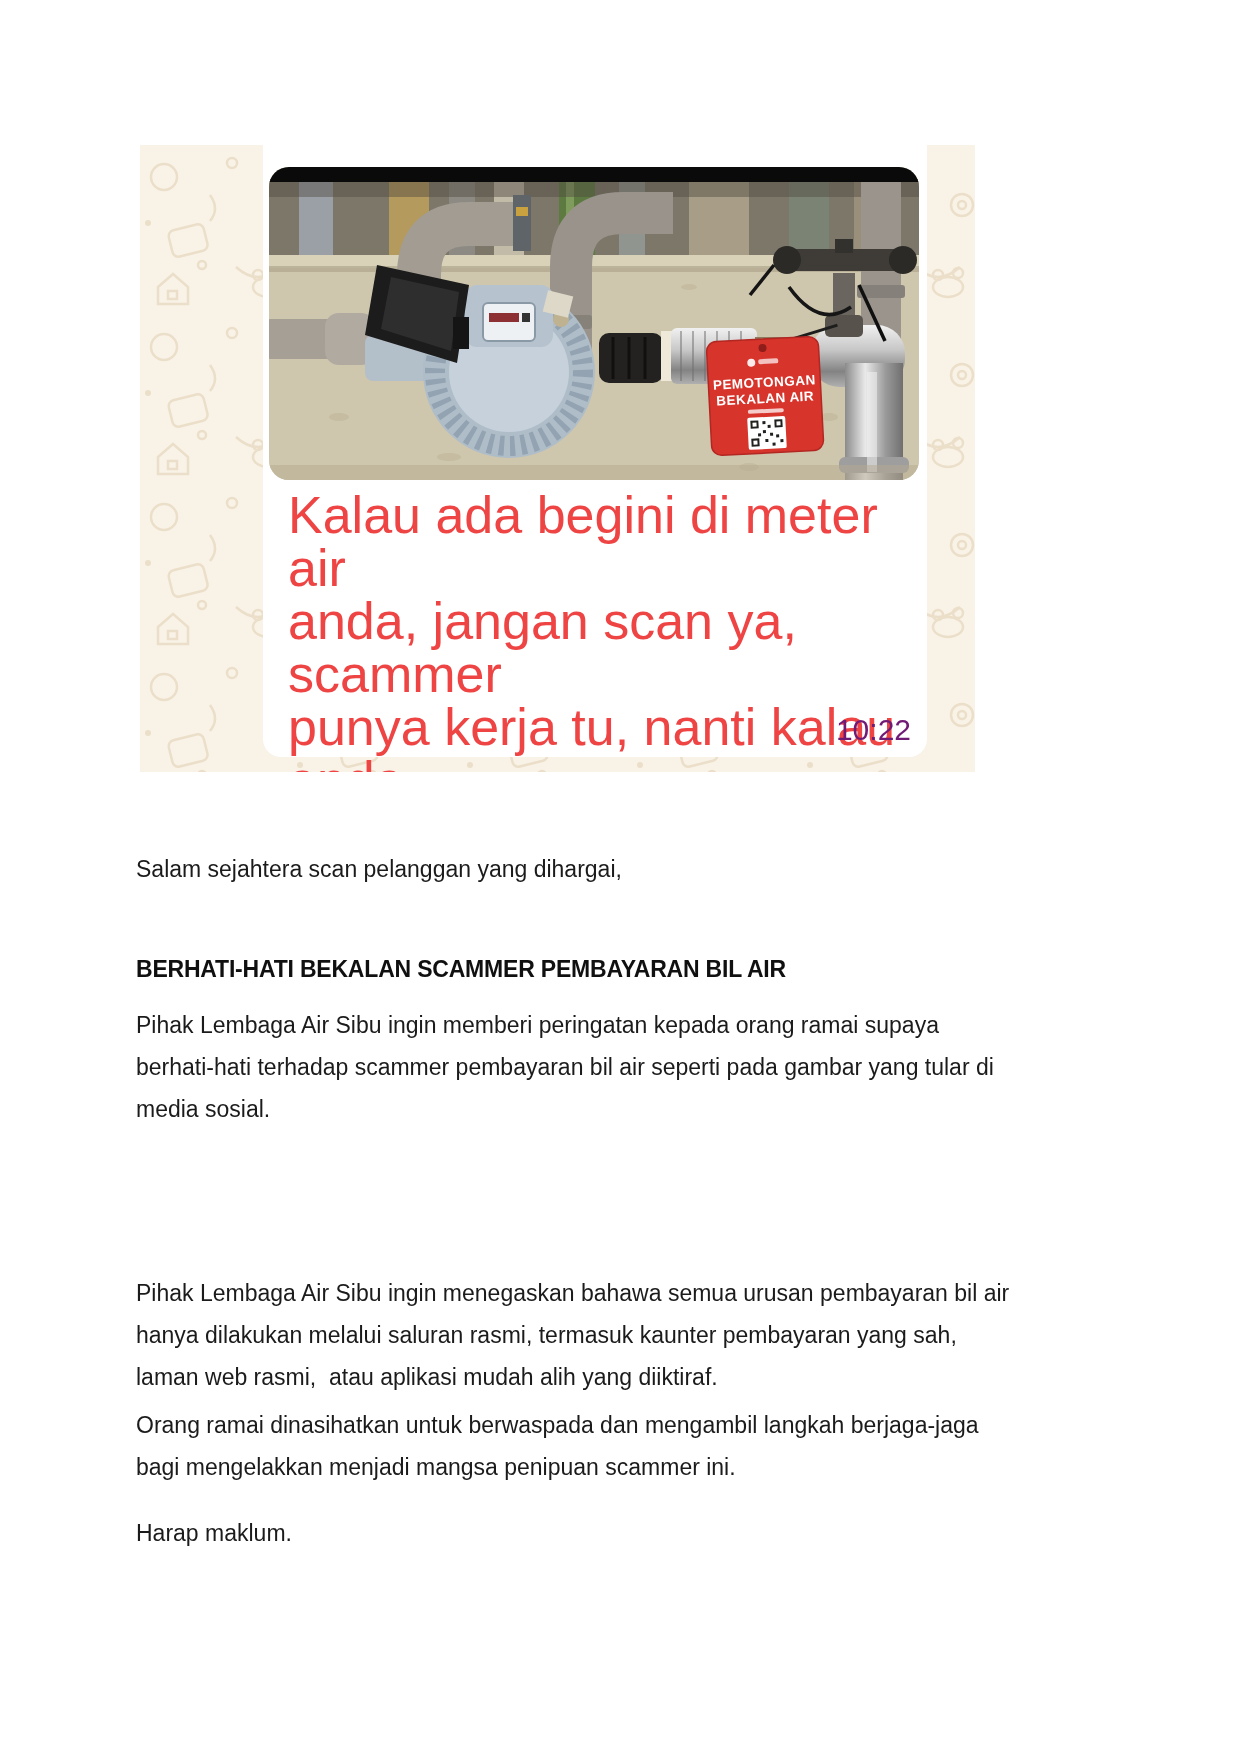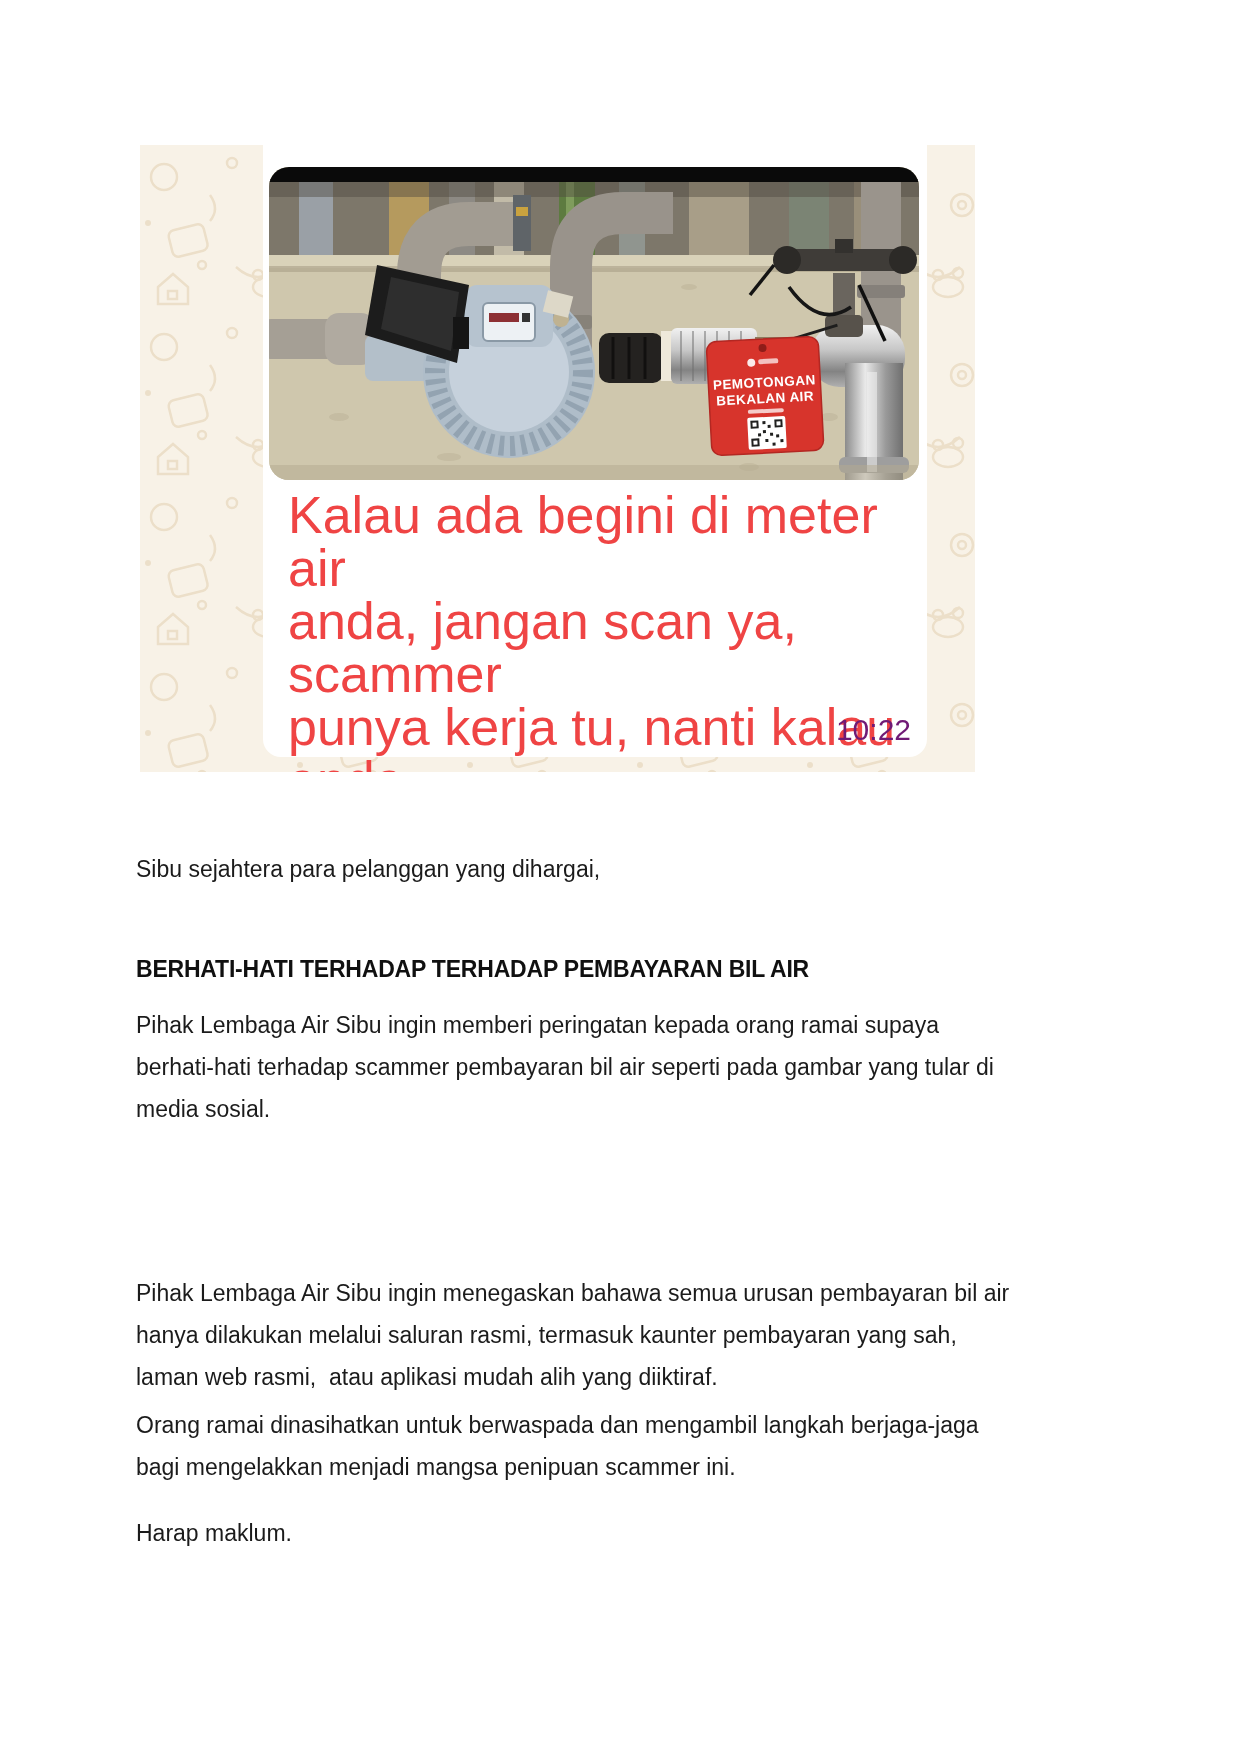--- a/index.html
+++ b/index.html
@@ -242,23 +242,23 @@
       <div class="wa-text">Kalau ada begini di meter air
 anda, jangan scan ya, scammer
 punya kerja tu, nanti kalau anda
 scan boleh lesap duit anda
 dalam bank</div>
 
       <div class="wa-time">10:22</div>
     </div>
   </div>
 
-  <div class="doc-text greeting">Sibu sejahtera para pelanggan yang dihargai,</div>
-
-  <div class="doc-text heading">BERHATI-HATI TERHADAP TERHADAP PEMBAYARAN BIL AIR</div>
+  <div class="doc-text greeting">Salam sejahtera scan pelanggan yang dihargai,</div>
+
+  <div class="doc-text heading">BERHATI-HATI BEKALAN SCAMMER PEMBAYARAN BIL AIR</div>
 
   <div class="doc-text para-1">Pihak Lembaga Air Sibu ingin memberi peringatan kepada orang ramai supaya
 berhati-hati terhadap scammer pembayaran bil air seperti pada gambar yang tular di
 media sosial.</div>
 
 
   <div class="doc-text para-4">Orang ramai dinasihatkan untuk berwaspada dan mengambil langkah berjaga-jaga
 bagi mengelakkan menjadi mangsa penipuan scammer ini.</div>
 
   <div class="doc-text para-3">Pihak Lembaga Air Sibu ingin menegaskan bahawa semua urusan pembayaran bil air

